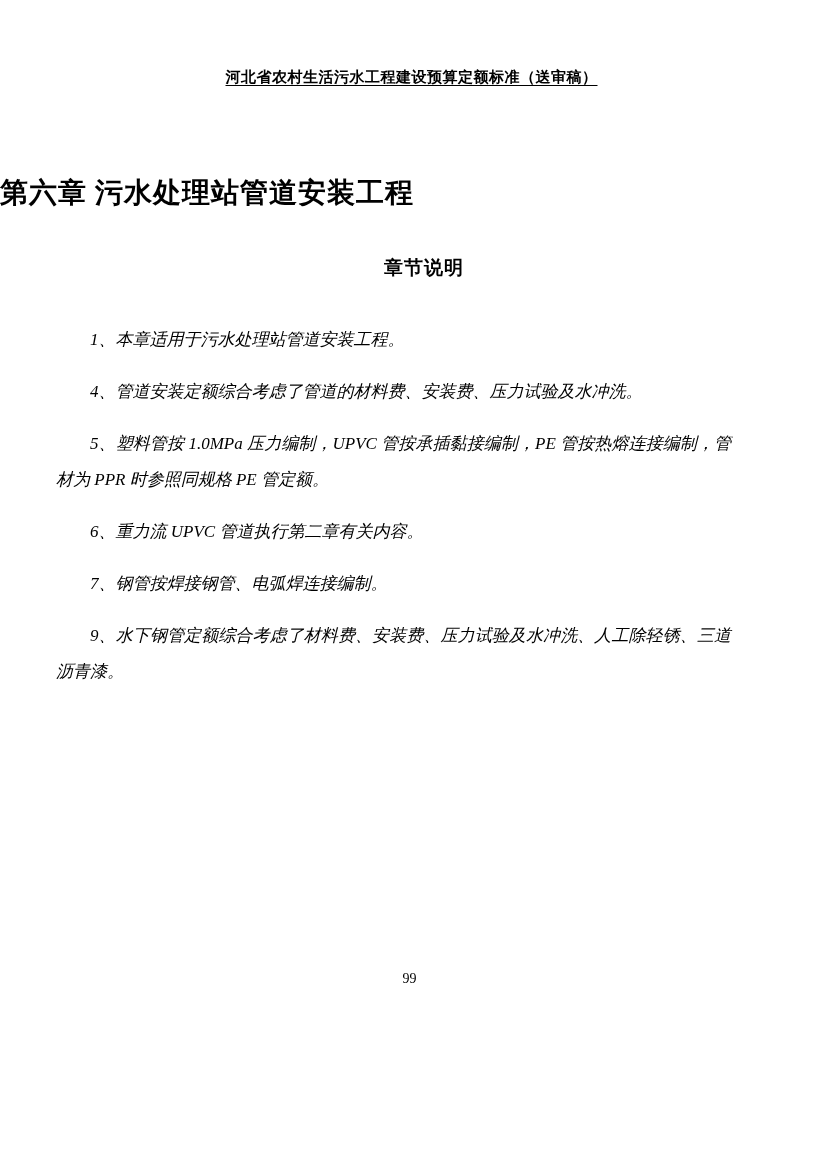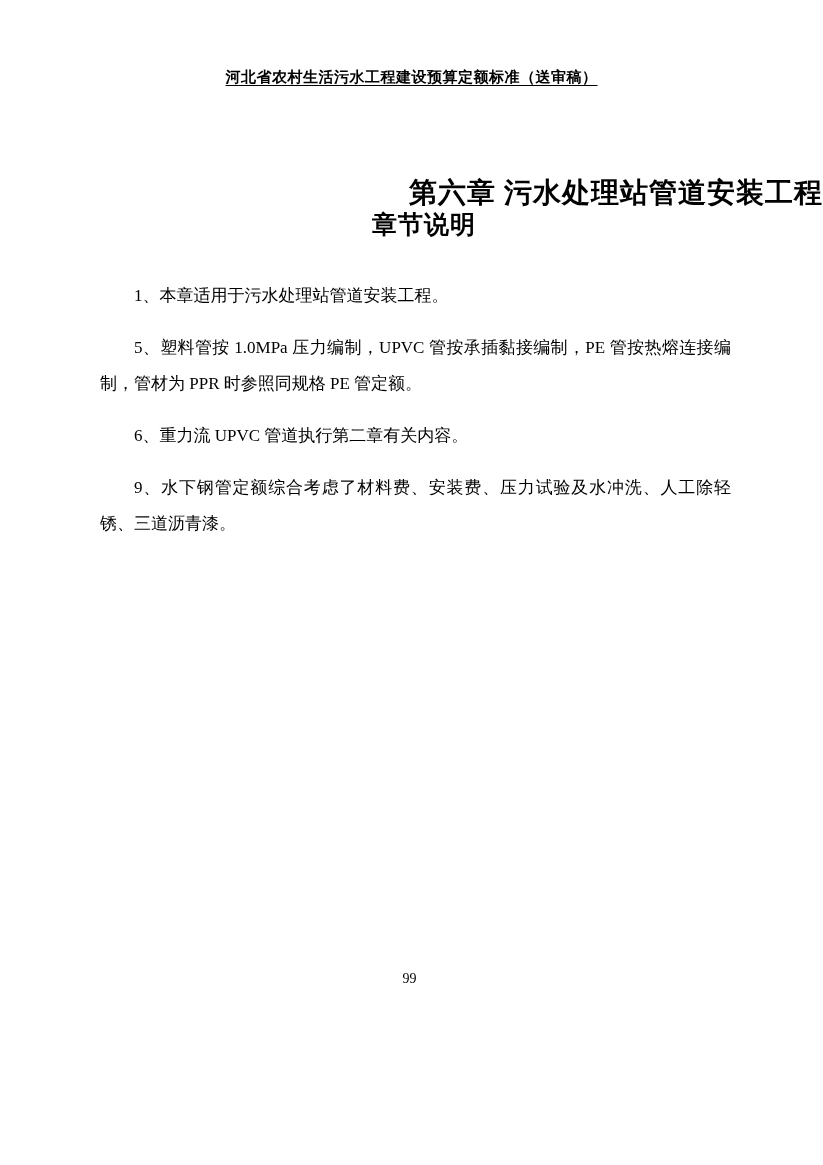--- a/index.html
+++ b/index.html
@@ -22,39 +22,41 @@
     display: inline-block;
     font-size: 15px;
     font-weight: bold;
     line-height: 22px;
     text-decoration: underline;
     text-underline-offset: 3px;
     letter-spacing: 0.5px;
   }
   .chapter-title {
     margin-top: 88px;
-    text-align: right;
+    text-align: left;
     font-size: 28px;
     font-weight: bold;
     line-height: 34px;
     letter-spacing: 1px;
     font-family: "Liberation Serif", "DejaVu Serif", serif;
   }
   .section-title {
+    margin-top: 44px;
     text-align: center;
-    font-size: 25px;
+    font-size: 19px;
     font-weight: bold;
     line-height: 28px;
     letter-spacing: 1px;
     font-family: "Liberation Sans", "DejaVu Sans", sans-serif;
     padding-left: 25px;
   }
   .body-text {
     margin-top: 40px;
-    padding: 0 92px 0 100px;
+    padding: 0 92px 0 56px;
+    font-style: italic;
   }
   .body-text p {
     font-size: 17px;
     line-height: 36px;
     text-indent: 2em;
     text-align: justify;
     margin: 0 0 16px 0;
     word-break: break-all;
   }
   .page-footer {
@@ -76,20 +78,22 @@
   <div class="doc-header">
     <span class="header-text">河北省农村生活污水工程建设预算定额标准（送审稿）</span>
   </div>
 
   <div class="chapter-title">第六章  污水处理站管道安装工程</div>
 
   <div class="section-title">章节说明</div>
 
   <div class="body-text">
     <p>1、本章适用于污水处理站管道安装工程。</p>
+    <p>4、管道安装定额综合考虑了管道的材料费、安装费、压力试验及水冲洗。</p>
     <p>5、塑料管按 1.0MPa 压力编制，UPVC 管按承插黏接编制，PE 管按热熔连接编制，管材为 PPR 时参照同规格 PE 管定额。</p>
     <p>6、重力流 UPVC 管道执行第二章有关内容。</p>
+    <p>7、钢管按焊接钢管、电弧焊连接编制。</p>
     <p>9、水下钢管定额综合考虑了材料费、安装费、压力试验及水冲洗、人工除轻锈、三道沥青漆。</p>
   </div>
 
   <div class="page-footer">99</div>
 
 </div>
 
 </body></html>

